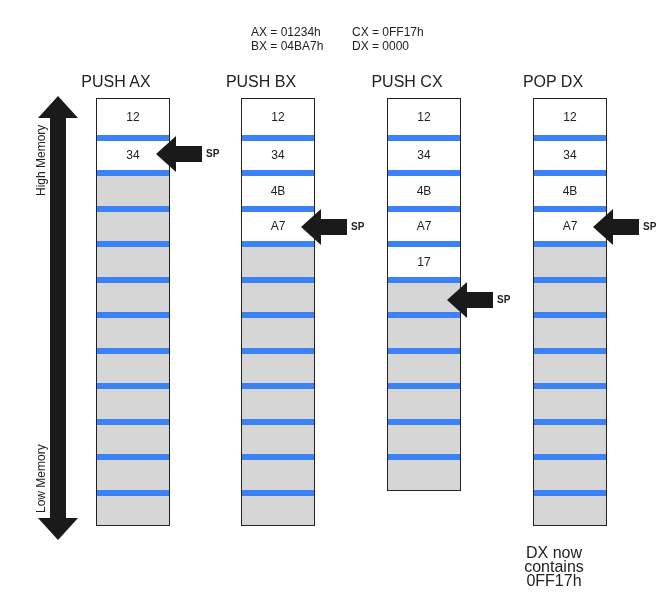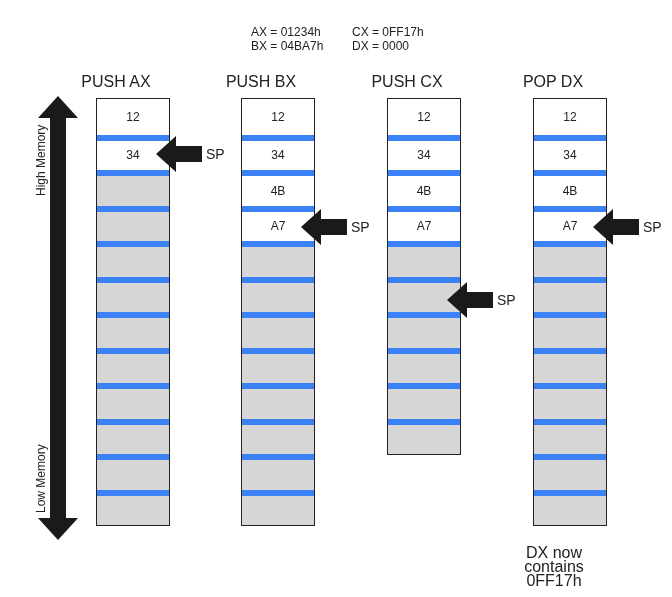--- a/index.html
+++ b/index.html
@@ -7,21 +7,21 @@
          font-family:"Liberation Sans", sans-serif; color:#222; }
   .regs { position:absolute; top:25px; font-size:12px; line-height:14px; }
   .col-title { position:absolute; top:73px; width:74px; text-align:center; font-size:16px; }
   .stack { position:absolute; top:98px; width:72px; border:1px solid #222;margin-left:16px; }
   .cell { height:35.5px; border-top:6px solid #3b82f6; display:flex; align-items:center;
           justify-content:center; font-size:12px; box-sizing:border-box; }
   .cell:first-child { border-top:none; }
   .cell.empty { background:#d6d6d6; }
   .sp { position:absolute; display:flex; align-items:center; }
   .sp svg { display:block; }
-  .sp span { font-weight:normal; font-size:14px; margin-left:4px; }
+  .sp span { font-weight:bold; font-size:10px; margin-left:4px; }
   .note { position:absolute; top:546px; left:515px; width:78px; text-align:center;
           font-size:16px; line-height:14px; }
   .memlabel { position:absolute; font-size:12px; transform:rotate(-90deg);
               transform-origin:left top; white-space:nowrap; }
 </style>
 </head>
 <body>
 
 <div class="regs" style="left:251px;">
   <div>AX = 01234h</div>
@@ -80,20 +80,21 @@
         <polygon points="0,18 20,0 20,10 46,10 46,26 20,26 20,36" fill="#1a1a1a"></polygon>
       </svg>
       <span>SP</span>
     </div>
     <div class="col-title" style="left: 370px;">PUSH CX</div>
     <div class="stack" style="left: 371px;">
       <div class="cell">12</div>
       <div class="cell">34</div>
       <div class="cell">4B</div>
       <div class="cell">A7</div>
+      <div class="cell">17</div>
       <div class="cell empty"></div>
       <div class="cell empty"></div>
       <div class="cell empty"></div>
       <div class="cell empty"></div>
       <div class="cell empty"></div>
       <div class="cell empty"></div>
     </div>
     <div class="sp" style="left: 447px; top: 281.5px;">
       <svg width="46" height="36">
         <polygon points="0,18 20,0 20,10 46,10 46,26 20,26 20,36" fill="#1a1a1a"></polygon>

